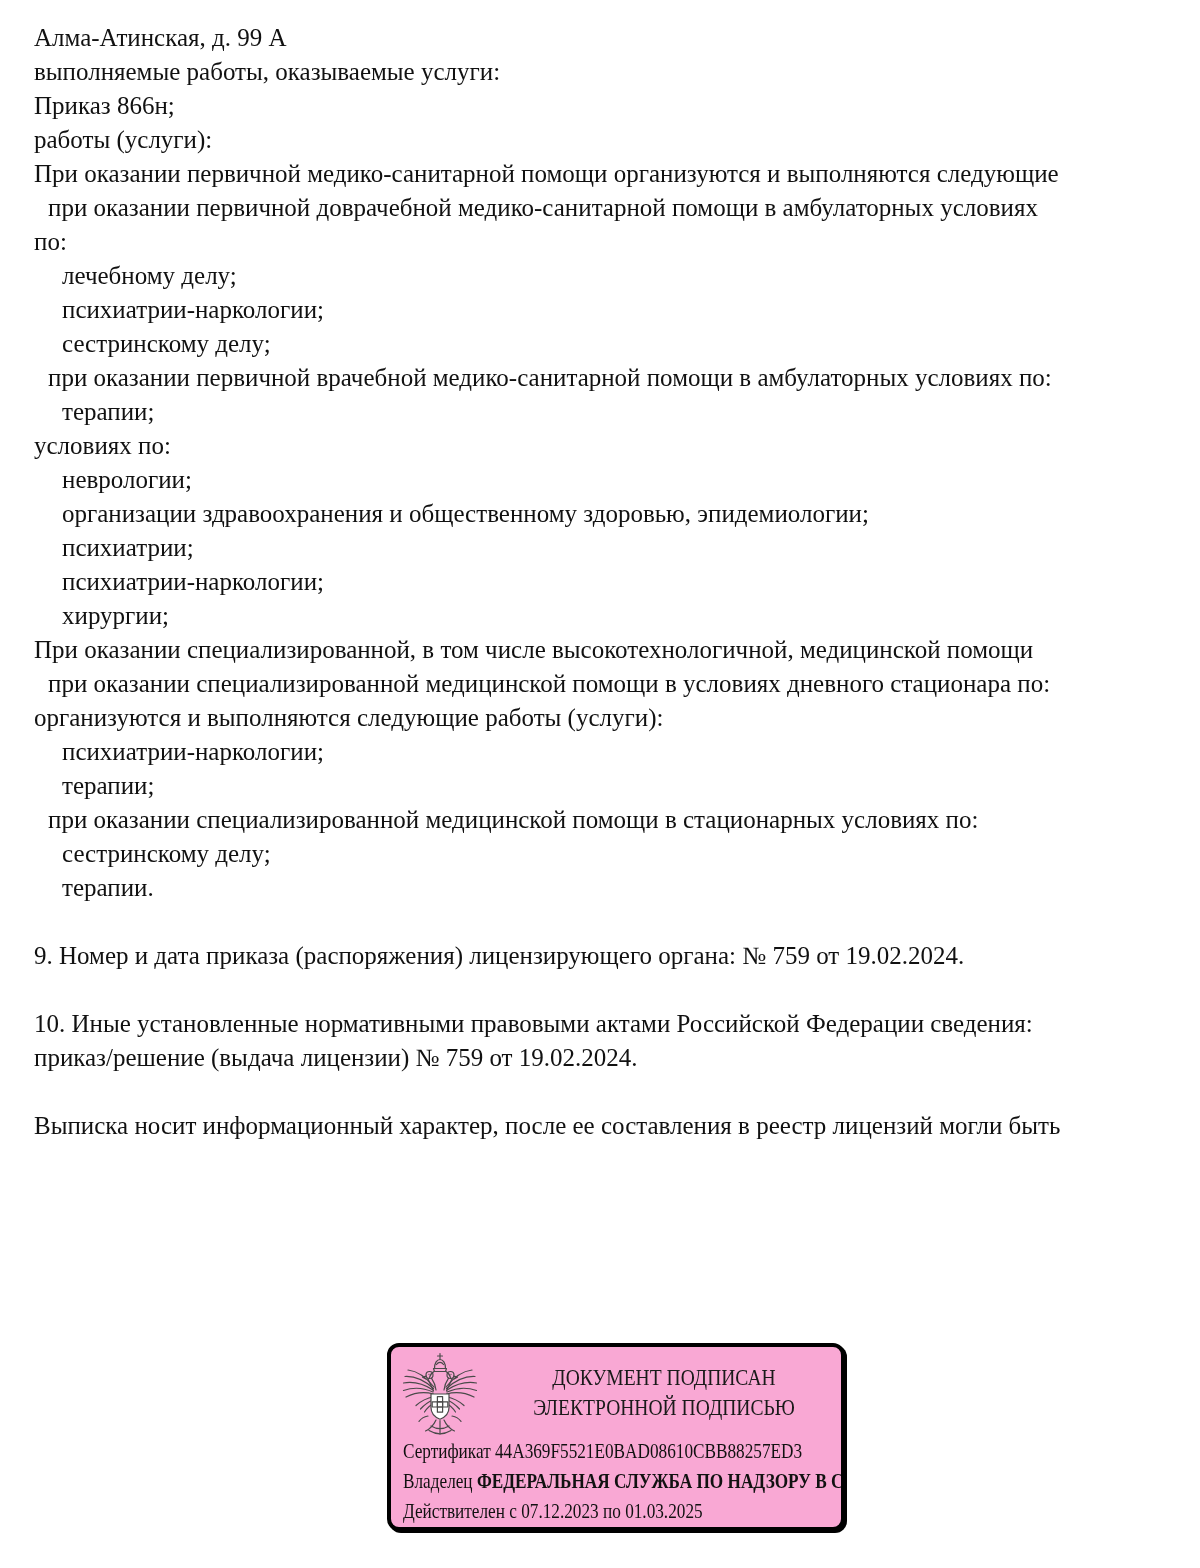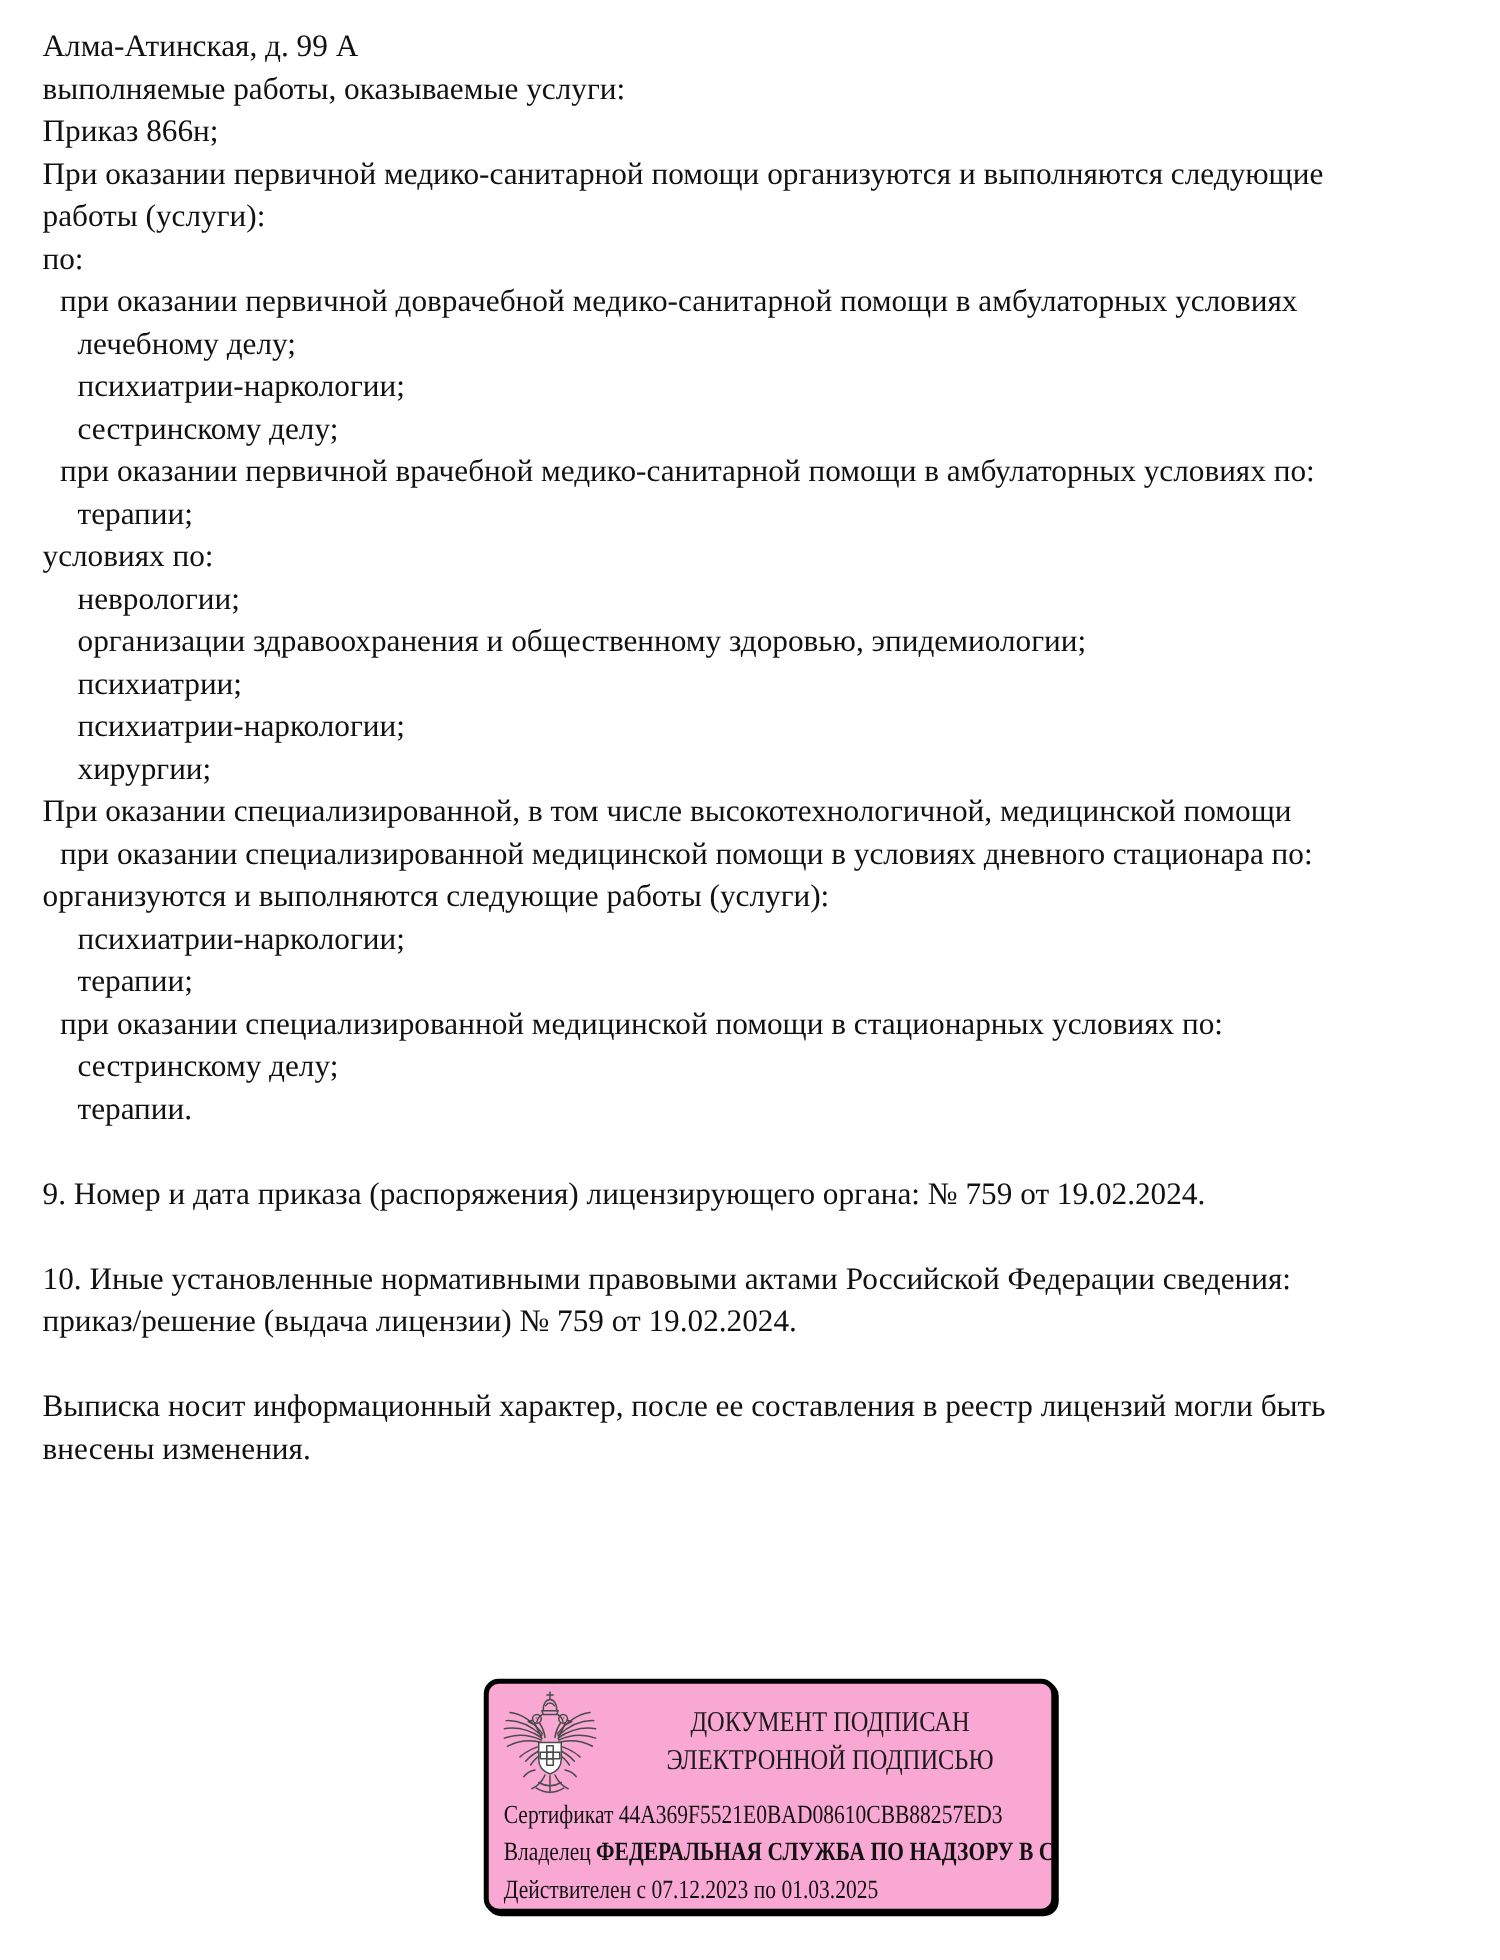--- a/index.html
+++ b/index.html
@@ -41,24 +41,24 @@
   .owner-value{font-weight:bold;}
   .eagle{position:absolute;left:10px;top:5px;width:78px;height:88px;}
 </style>
 </head>
 <body>
 
 <div class="doc-lines">
     <div class="line">Алма-Атинская, д. 99 А</div>
     <div class="line">выполняемые работы, оказываемые услуги:</div>
     <div class="line">Приказ 866н;</div>
+    <div class="line">работы (услуги):</div>
     <div class="line">При оказании первичной медико-санитарной помощи организуются и выполняются следующие</div>
-    <div class="line">работы (услуги):</div>
+    <div class="line ind-1">при оказании первичной доврачебной медико-санитарной помощи в амбулаторных условиях</div>
     <div class="line">по:</div>
-    <div class="line ind-1">при оказании первичной доврачебной медико-санитарной помощи в амбулаторных условиях</div>
     <div class="line ind-2">лечебному делу;</div>
     <div class="line ind-2">психиатрии-наркологии;</div>
     <div class="line ind-2">сестринскому делу;</div>
     <div class="line ind-1">при оказании первичной врачебной медико-санитарной помощи в амбулаторных условиях по:</div>
     <div class="line ind-2">терапии;</div>
     <div class="line">условиях по:</div>
     <div class="line ind-2">неврологии;</div>
     <div class="line ind-2">организации здравоохранения и общественному здоровью, эпидемиологии;</div>
     <div class="line ind-2">психиатрии;</div>
     <div class="line ind-2">психиатрии-наркологии;</div>
@@ -71,21 +71,20 @@
     <div class="line ind-1">при оказании специализированной медицинской помощи в стационарных условиях по:</div>
     <div class="line ind-2">сестринскому делу;</div>
     <div class="line ind-2">терапии.</div>
     <div class="line"></div>
     <div class="line">9. Номер и дата приказа (распоряжения) лицензирующего органа: № 759 от 19.02.2024.</div>
     <div class="line"></div>
     <div class="line">10. Иные установленные нормативными правовыми актами Российской Федерации сведения:</div>
     <div class="line">приказ/решение (выдача лицензии) № 759 от 19.02.2024.</div>
     <div class="line"></div>
     <div class="line">Выписка носит информационный характер, после ее составления в реестр лицензий могли быть</div>
-    <div class="line">внесены изменения.</div>
   </div>
 
 <div class="stamp">
 
   <svg class="eagle" viewBox="0 0 78 88">
     <g stroke="#4a4a4a" stroke-width="1.2" fill="none" stroke-linecap="round" stroke-linejoin="round">
 
       <path d="M39 1.5v5.5M36.5 4h5"></path>
 
       <path d="M33.5 16.5c0-5.5 2.4-9 5.5-9s5.5 3.5 5.5 9"></path>

